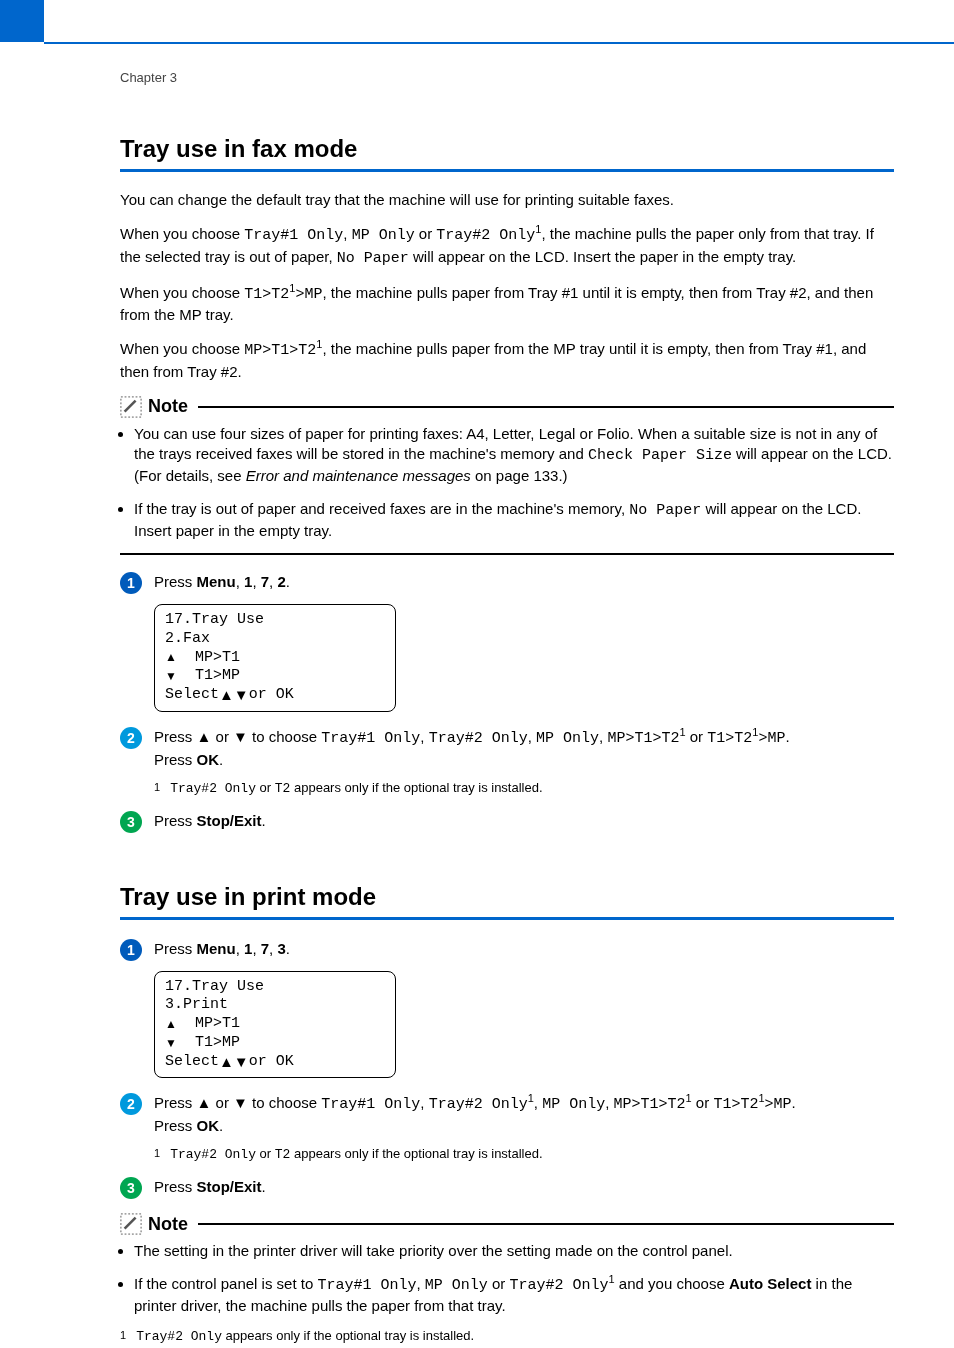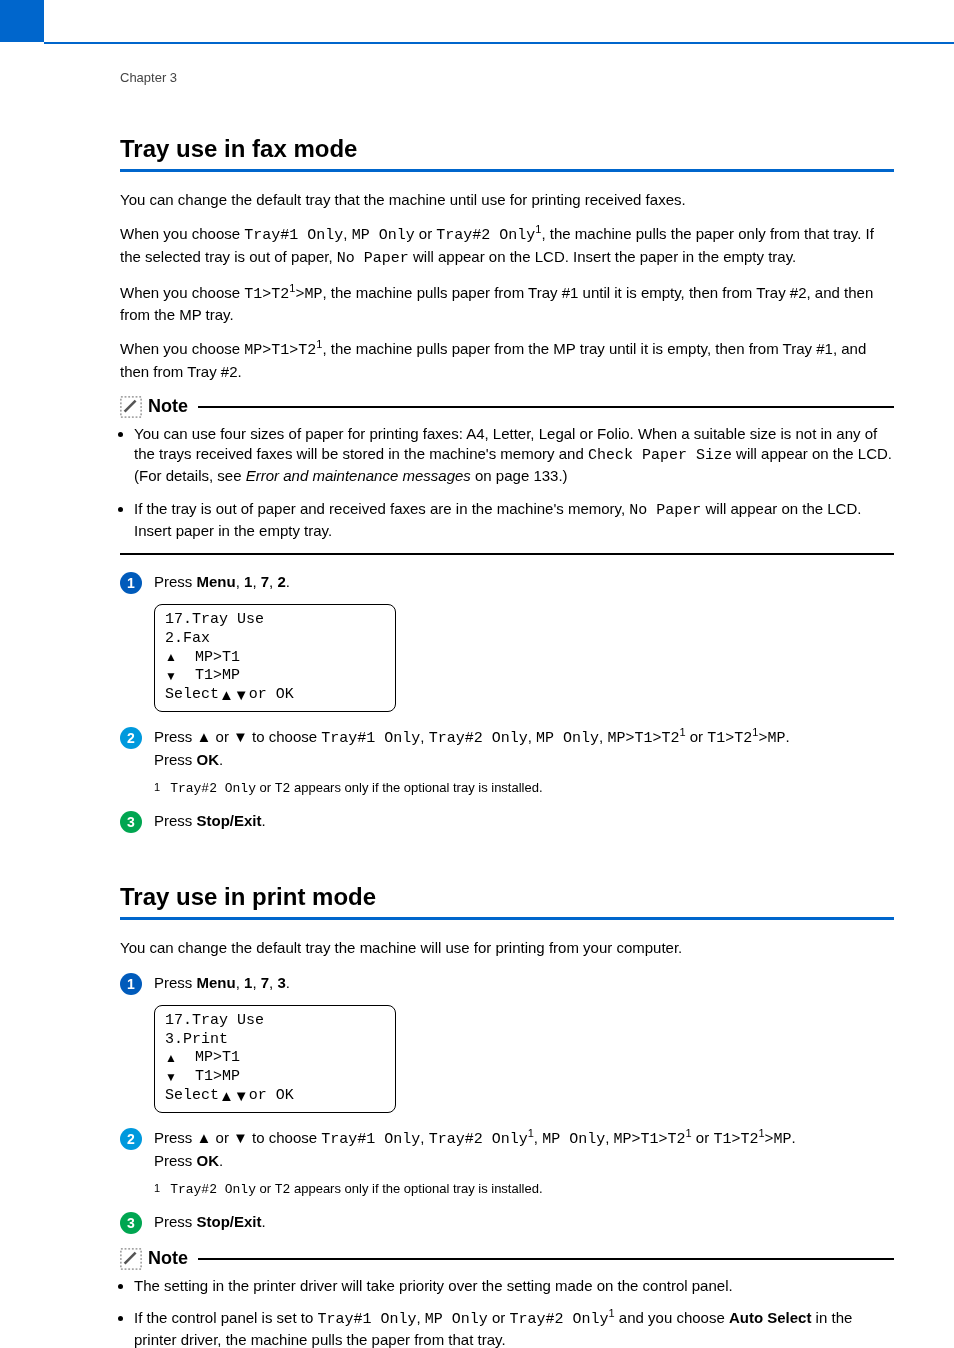--- a/index.html
+++ b/index.html
@@ -180,21 +180,21 @@
 
 <div class="page">
   <div class="chapter">Chapter 3</div>
 
   <div class="columns">
 
     <div class="col">
       <h1 class="section-title">Tray use in fax mode</h1>
       <div class="title-rule"></div>
 
-      <p class="body">You can change the default tray that the machine until use for printing received faxes.</p>
+      <p class="body">You can change the default tray that the machine will use for printing suitable faxes.</p>
 
       <p class="body">
         <span>When you choose </span><span class="mono">Tray#1 Only</span><span>, </span><span class="mono">MP Only</span><span> or </span><span class="mono">Tray#2 Only</span><sup>1</sup><span>, the machine pulls the paper only from that tray. If the selected tray is out of paper, </span><span class="mono">No Paper</span><span> will appear on the LCD. Insert the paper in the empty tray.</span>
       </p>
 
       <p class="body">
         <span>When you choose </span><span class="mono">T1&gt;T2</span><sup>1</sup><span class="mono">&gt;MP</span><span>, the machine pulls paper from Tray #1 until it is empty, then from Tray #2, and then from the MP tray.</span>
       </p>
 
       <p class="body">
@@ -262,21 +262,20 @@
         <div class="step-text">
           <span>Press </span><strong>Stop/Exit</strong><span>.</span>
         </div>
       </div>
     </div>
 
     <div class="col">
       <h1 class="section-title">Tray use in print mode</h1>
       <div class="title-rule"></div>
 
-      <p class="body">You can change the default tray the machine will use for printing from your computer.</p>
 
       <div class="step">
         <div class="bullet b1">1</div>
         <div class="step-text">
           <span>Press </span><strong>Menu</strong><span>, </span><strong>1</strong><span>, </span><strong>7</strong><span>, </span><strong>3</strong><span>.</span>
         </div>
       </div>
 
       <div class="lcd">
         <div class="row">17.Tray Use</div>

